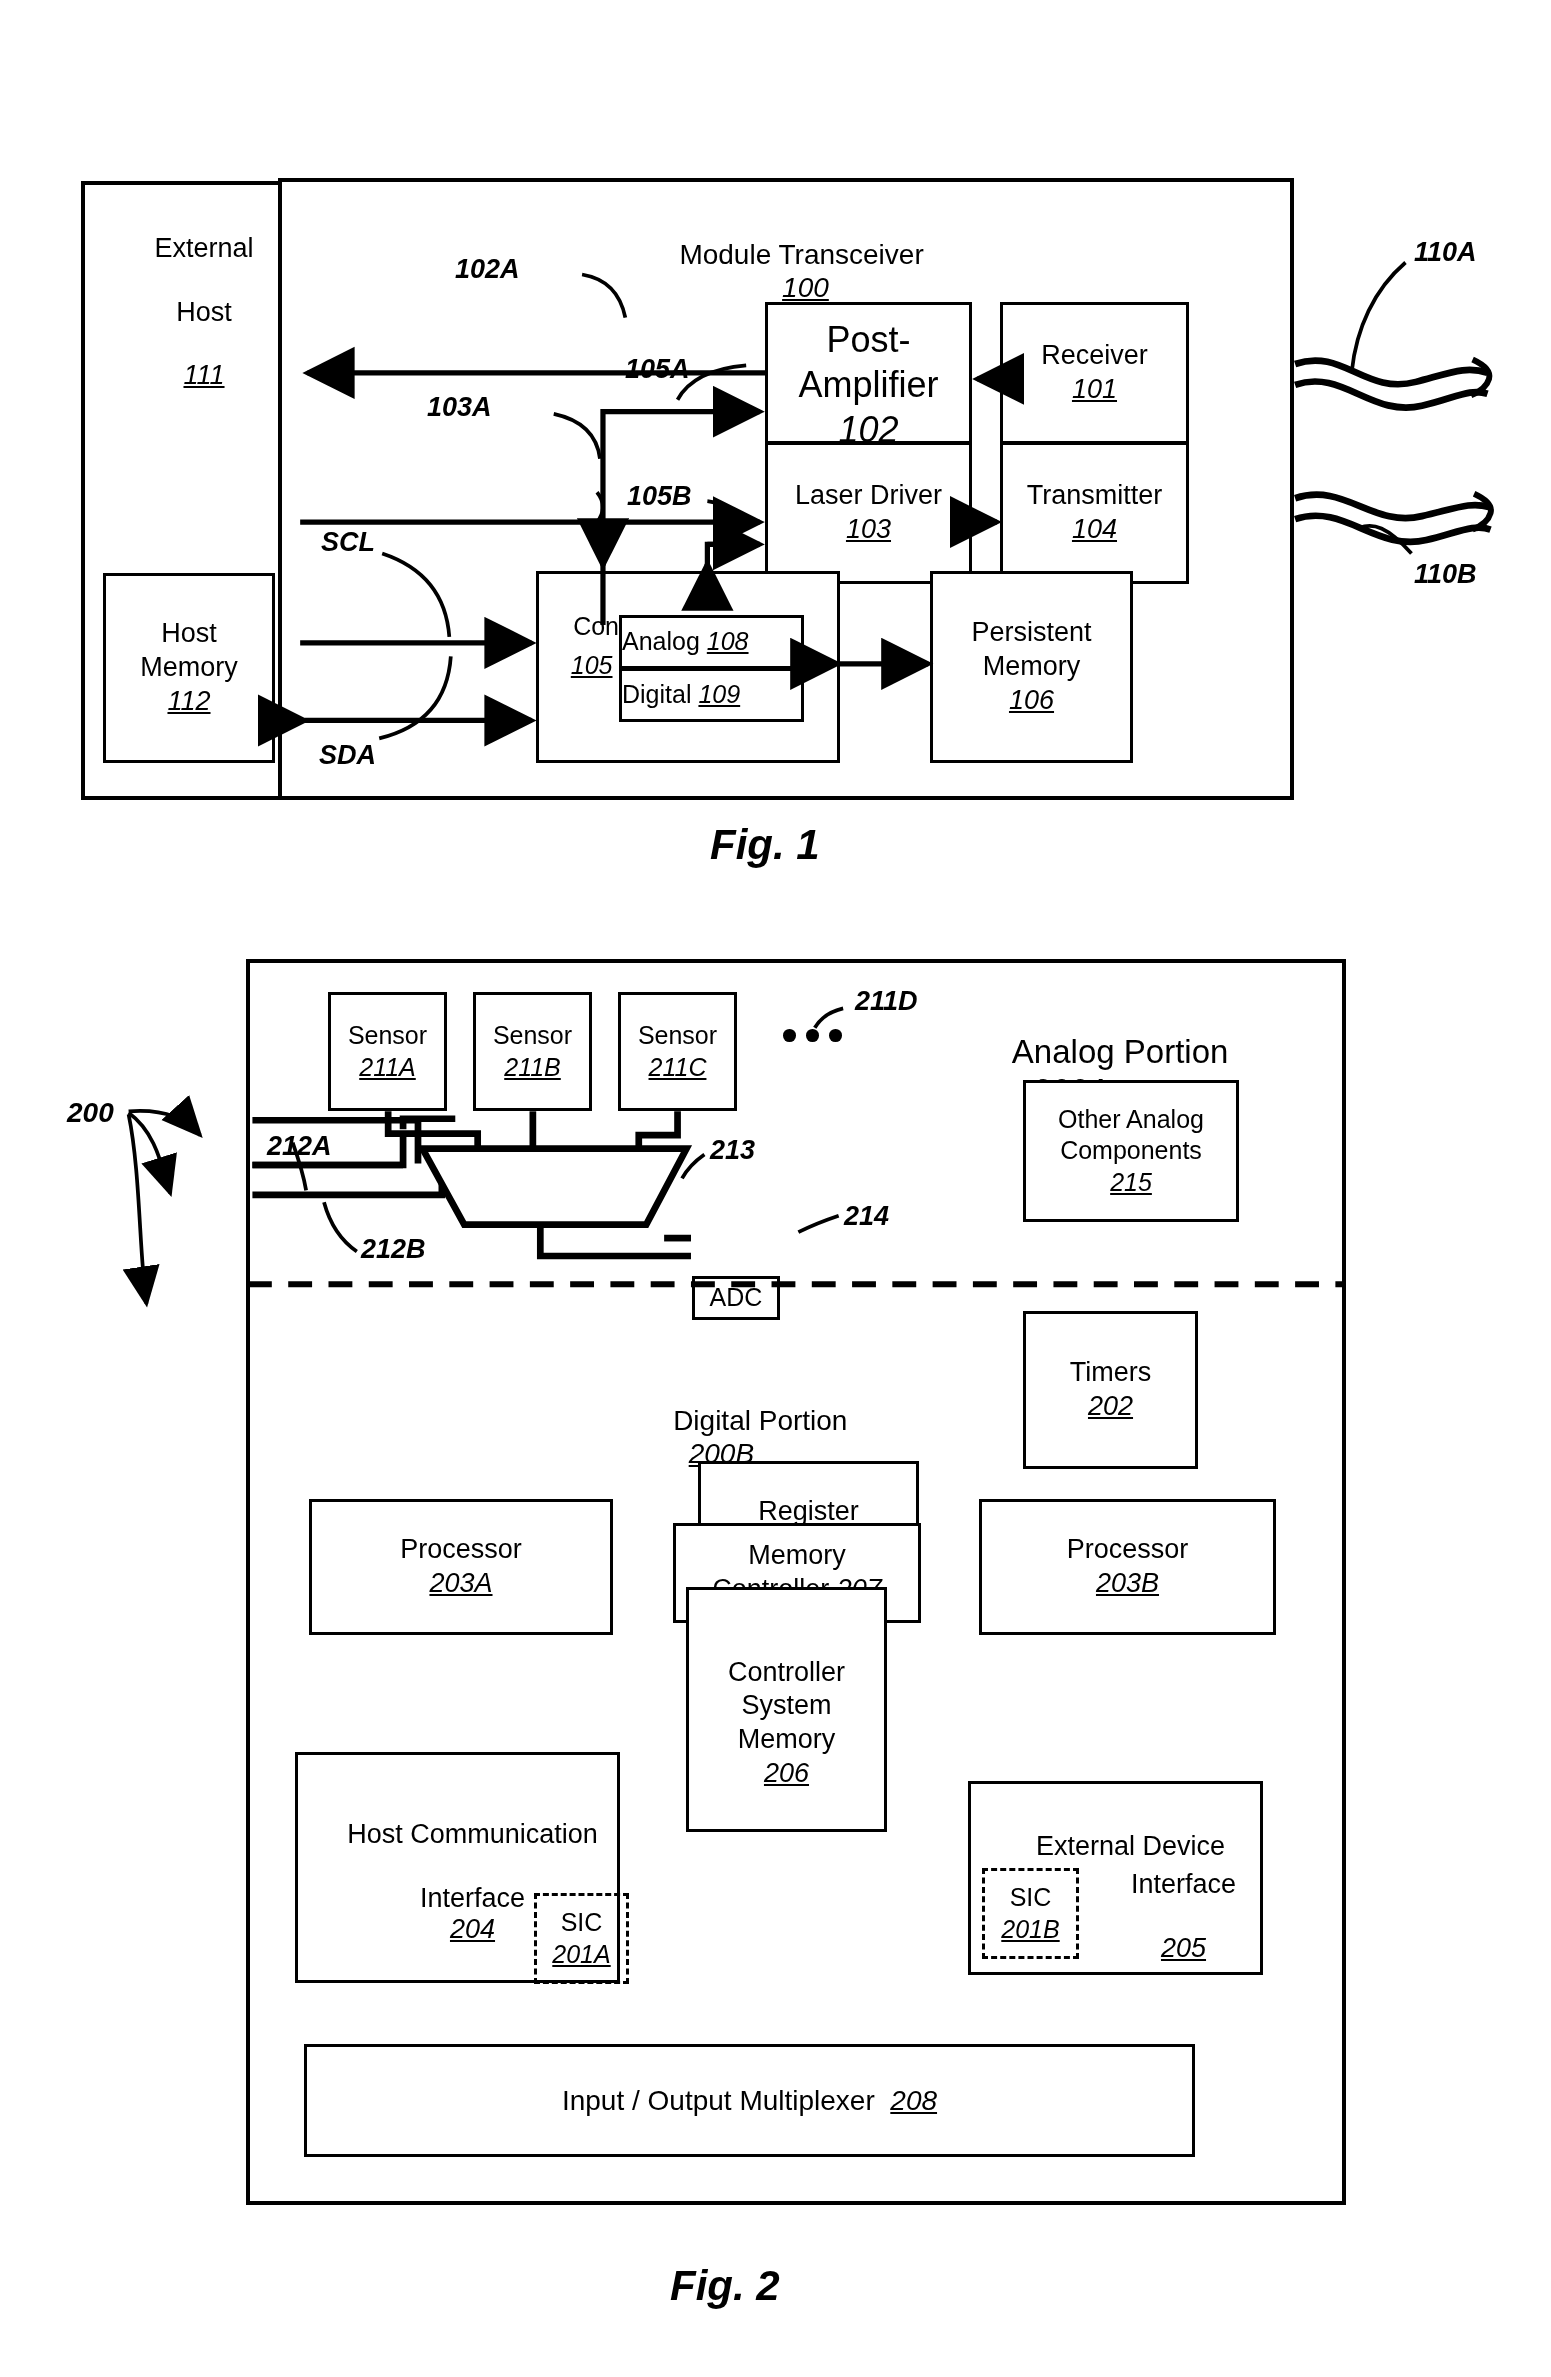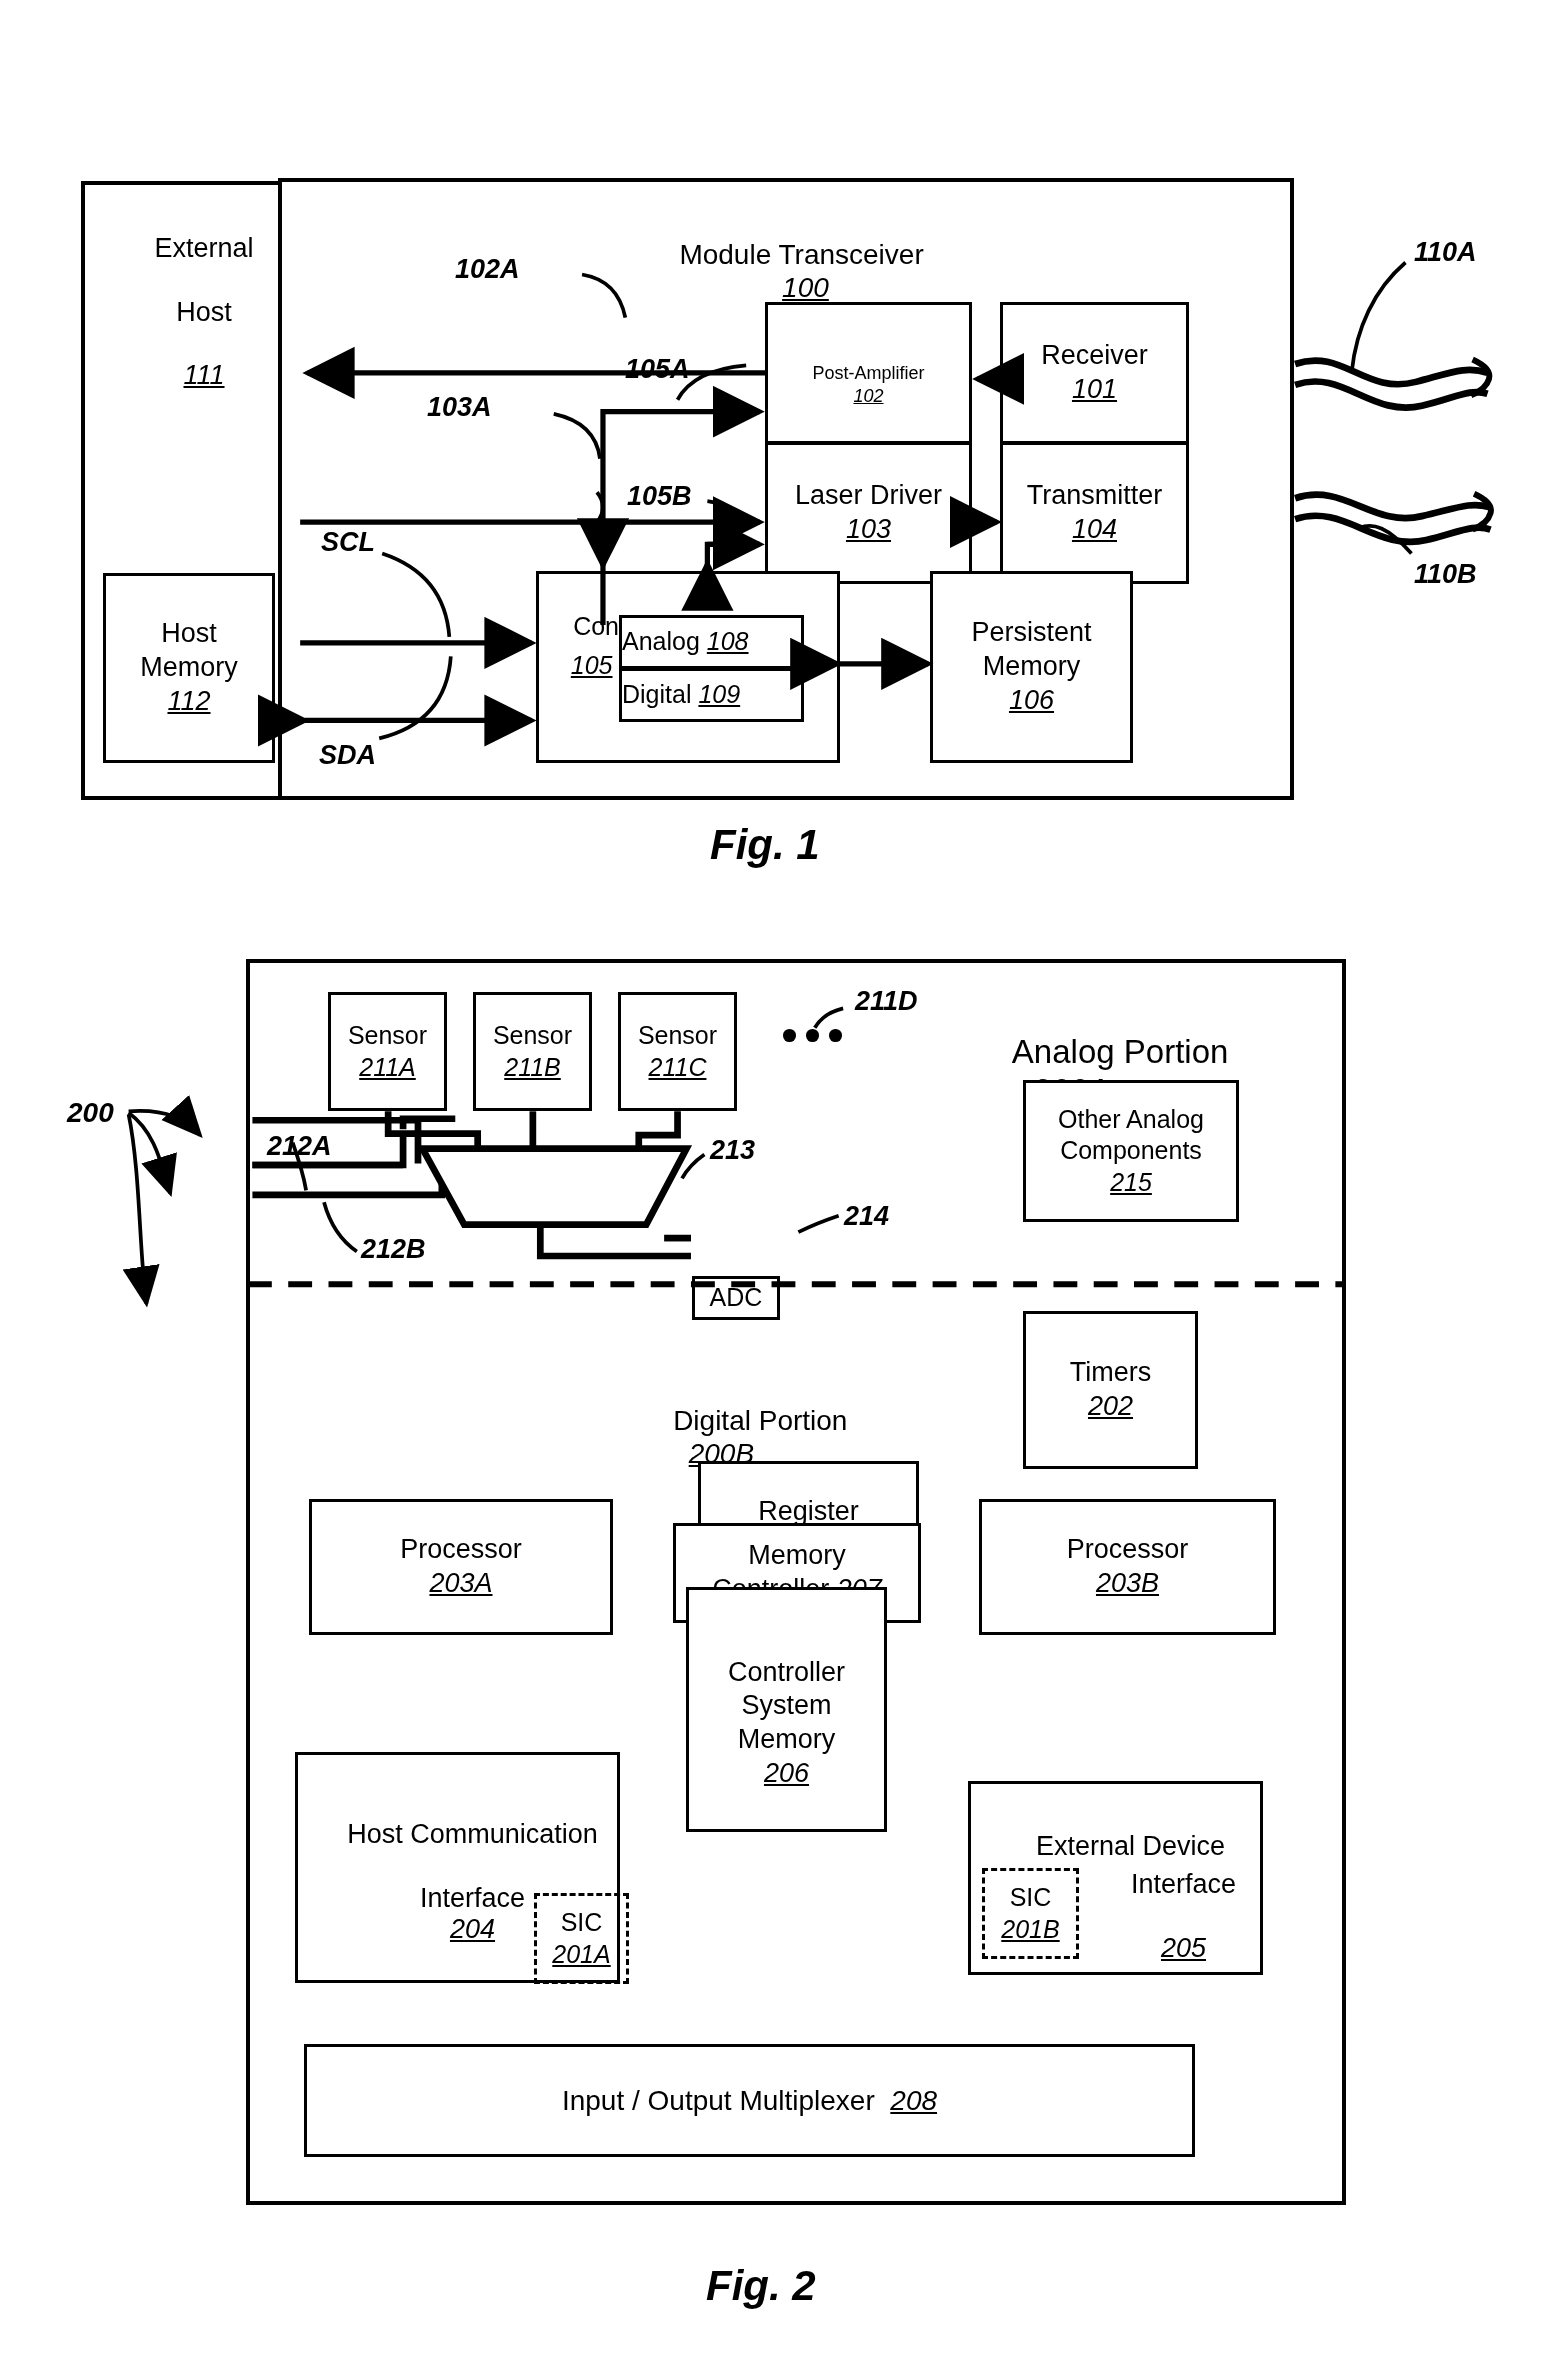--- a/index.html
+++ b/index.html
@@ -125,21 +125,21 @@
   <div class="outer" style="left:278px; top:178px; width:1016px; height:352px;
               border-bottom:none; clip-path:none;"></div>
   <div class="outer" style="left:278px; top:525px; width:1016px; height:275px; border-top:none;"></div>
 
   <div class="lbl" style="left:278px; top:205px; width:1016px; font-size:28px;">
     <span>Module Transceiver</span>
     &nbsp;<span class="num">100</span>
   </div>
 
   <div class="blkbox" style="left:765px; top:302px; width:207px; height:142px;">
-    <div class="boxtxt" style="font-size:18px;margin-top:23px;">
+    <div class="boxtxt" style="font-size:36px;margin-top:23px;">
       <span>Post-Amplifier</span><br>
       <span class="num">102</span>
     </div>
   </div>
 
   <div class="blkbox" style="left:1000px; top:302px; width:189px; height:142px;">
     <div class="boxtxt" style="font-size:27px;">
       <span>Receiver</span><br>
       <span class="num">101</span>
     </div>
@@ -368,21 +368,21 @@
     </div>
   </div>
 
   <div class="blkbox" style="left:304px; top:2044px; width:891px; height:113px;">
     <div class="boxtxt" style="font-size:28px;">
       <span>Input / Output Multiplexer</span>
       &nbsp;<span class="num">208</span>
     </div>
   </div>
 
-  <div class="figcap" style="left:706px; top:2262px; font-size:42px;">
+  <div class="figcap" style="left:670px; top:2262px; font-size:42px;">
     <span>Fig. 2</span>
   </div>
 
   <svg class="layer" viewBox="0 0 2080 3187">
     <defs>
       <marker id="ah" markerWidth="12" markerHeight="12" refX="9" refY="5" orient="auto" markerUnits="strokeWidth">
         <path d="M0,0 L10,5 L0,10 z" fill="#000"></path>
       </marker>
       <marker id="ahs" markerWidth="14" markerHeight="14" refX="10" refY="5" orient="auto" markerUnits="strokeWidth">
         <path d="M0,0 L11,5 L0,10 z" fill="#000"></path>

